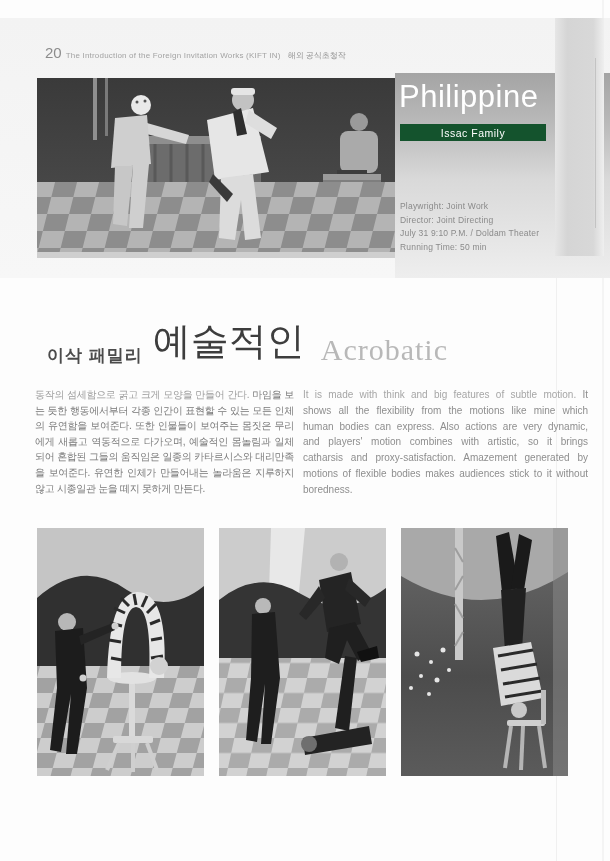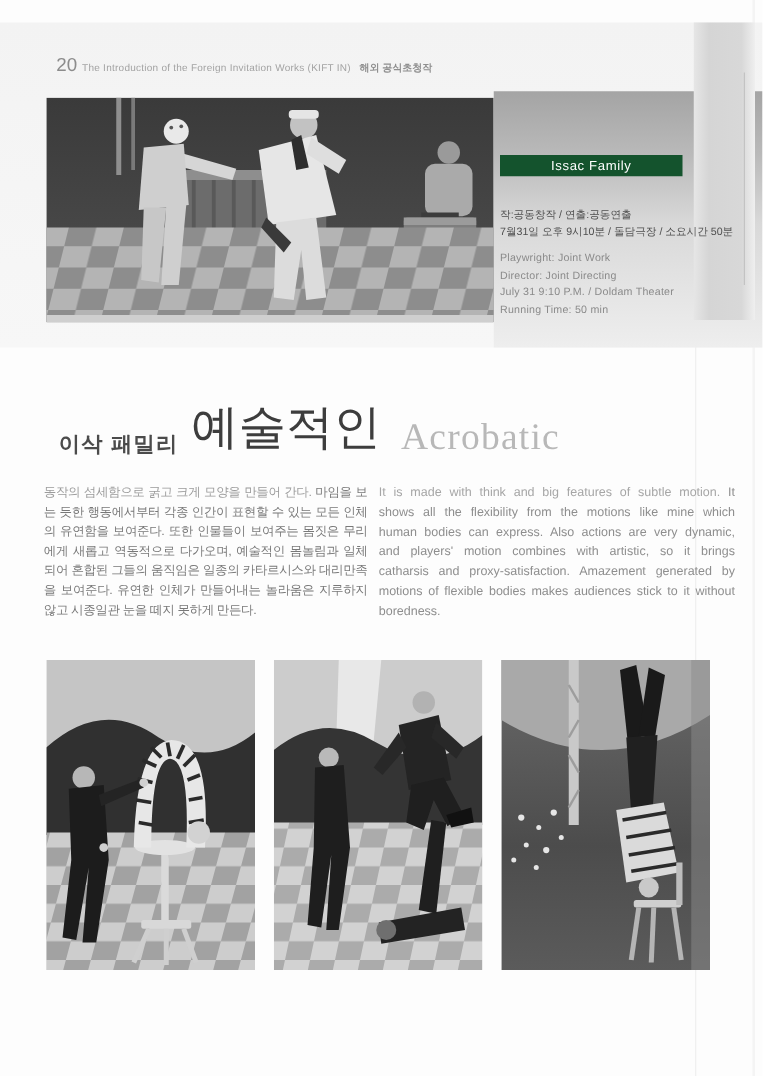--- a/index.html
+++ b/index.html
@@ -13,21 +13,21 @@
   .right-edge-col{position:absolute;left:555px;top:18px;width:49px;height:238px;
             background:linear-gradient(90deg,#e6e6e6,#d5d5d5 25%,#d8d8d8 78%,#efefef);}
   .right-edge-col .inner-line{position:absolute;left:40px;top:40px;width:1px;height:170px;background:#c3c3c3;}
   .edge-line-a{position:absolute;left:556px;top:256px;width:1px;height:605px;background:#f0f0f0;}
   .edge-line-b{position:absolute;left:602px;top:0;width:2px;height:861px;background:#f4f4f4;}
 
   
   .header{position:absolute;left:45px;top:44px;display:flex;align-items:baseline;white-space:nowrap;}
   .page-num{font-size:15px;color:#8c8c8c;}
   .header-title{font-size:8px;color:#a3a3a3;margin-left:4px;letter-spacing:.2px;}
-  .header-title-ko{font-size:8px;color:#8f8f8f;margin-left:7px;font-weight:bold;}
+  .header-title-ko{font-size:8px;color:#8f8f8f;margin-left:7px;}
 
   
   .main-photo{position:absolute;left:37px;top:78px;width:358px;height:180px;overflow:hidden;}
   .main-photo svg,.thumb svg{display:block;}
 
   
   .country-label{position:absolute;left:399px;top:79px;font-size:31px;color:#ffffff;
                  letter-spacing:.5px;font-weight:400;}
   .company-bar{position:absolute;left:400px;top:124px;width:146px;height:17px;background:#14532d;
                color:#fff;font-size:10.5px;display:flex;align-items:center;justify-content:center;
@@ -122,26 +122,23 @@
       <circle cx="206" cy="22" r="11" fill="#c2c2c2"></circle>
       <rect x="194" y="10" width="24" height="7" rx="3" fill="#e5e5e5"></rect>
       <polygon points="170,42 216,30 232,94 178,102" fill="#e6e6e6"></polygon>
       <polygon points="212,32 240,50 234,61 208,45" fill="#dedede"></polygon>
       <polygon points="196,34 204,30 210,56 200,58" fill="#2e2e2e"></polygon>
       <polygon points="184,100 216,96 224,160 208,162 204,122 198,162 182,160" fill="#dcdcdc"></polygon>
       <polygon points="176,96 196,116 190,124 172,104" fill="#3a3a3a"></polygon>
     </svg>
   </div>
 
+  <div class="country-label">Philippine</div>
   <div class="company-bar">Issac Family</div>
 
-  <div class="credits-ko">
-    <div>작:공동창작 / 연출:공동연출</div>
-    <div>7월31일 오후 9시10분 / 돌담극장 / 소요시간 50분</div>
-  </div>
 
   <div class="credits-en">
     <div>Playwright: Joint Work</div>
     <div>Director: Joint Directing</div>
     <div>July 31 9:10 P.M. / Doldam Theater</div>
     <div>Running Time: 50 min</div>
   </div>
 
   <div class="title-block">
     <span class="t-company">이삭 패밀리</span>

